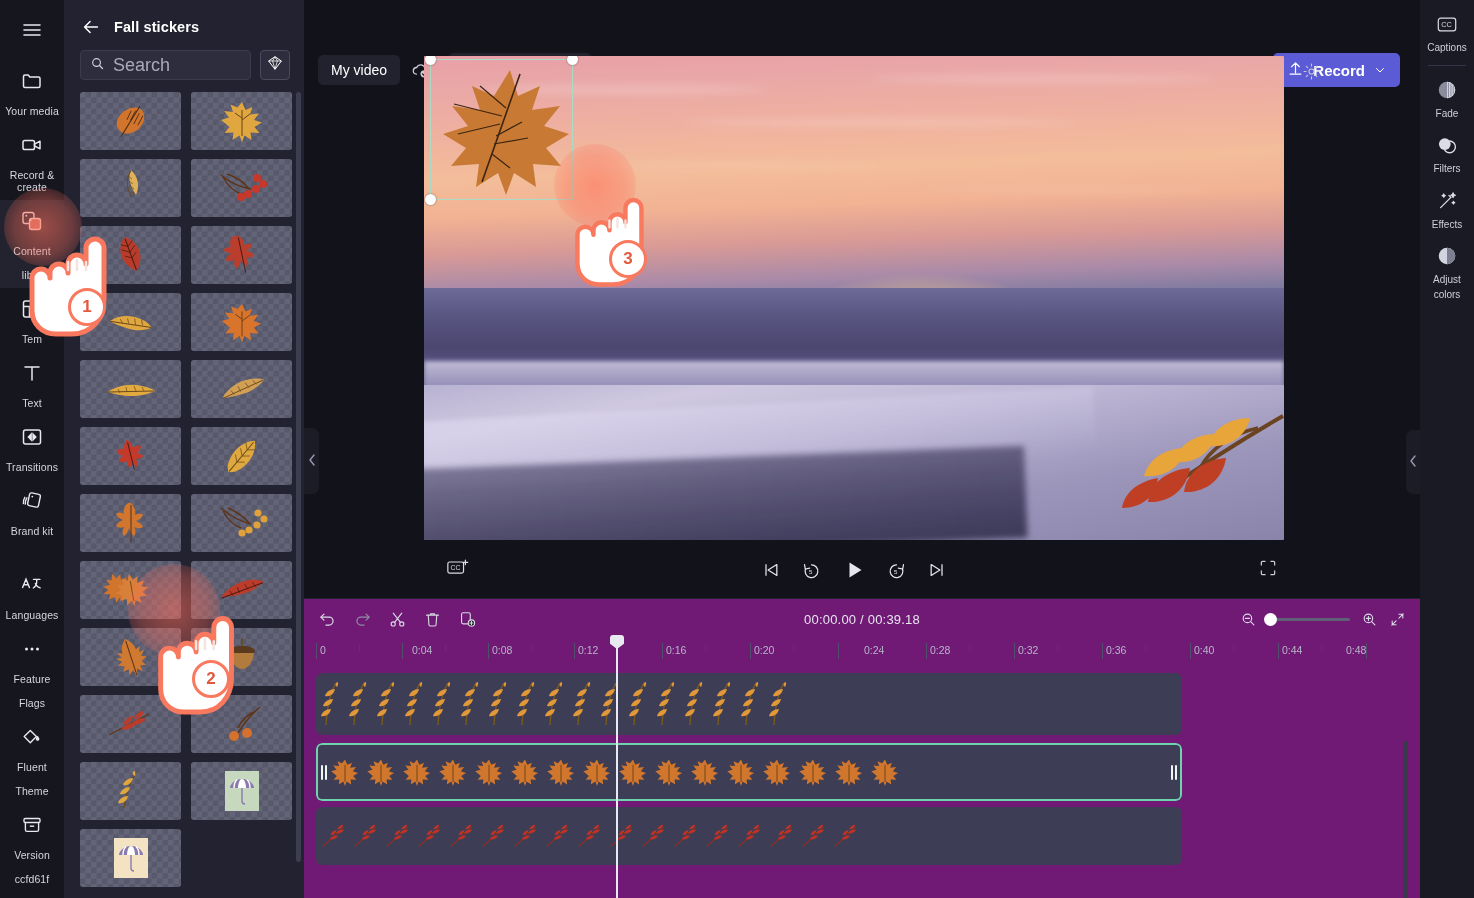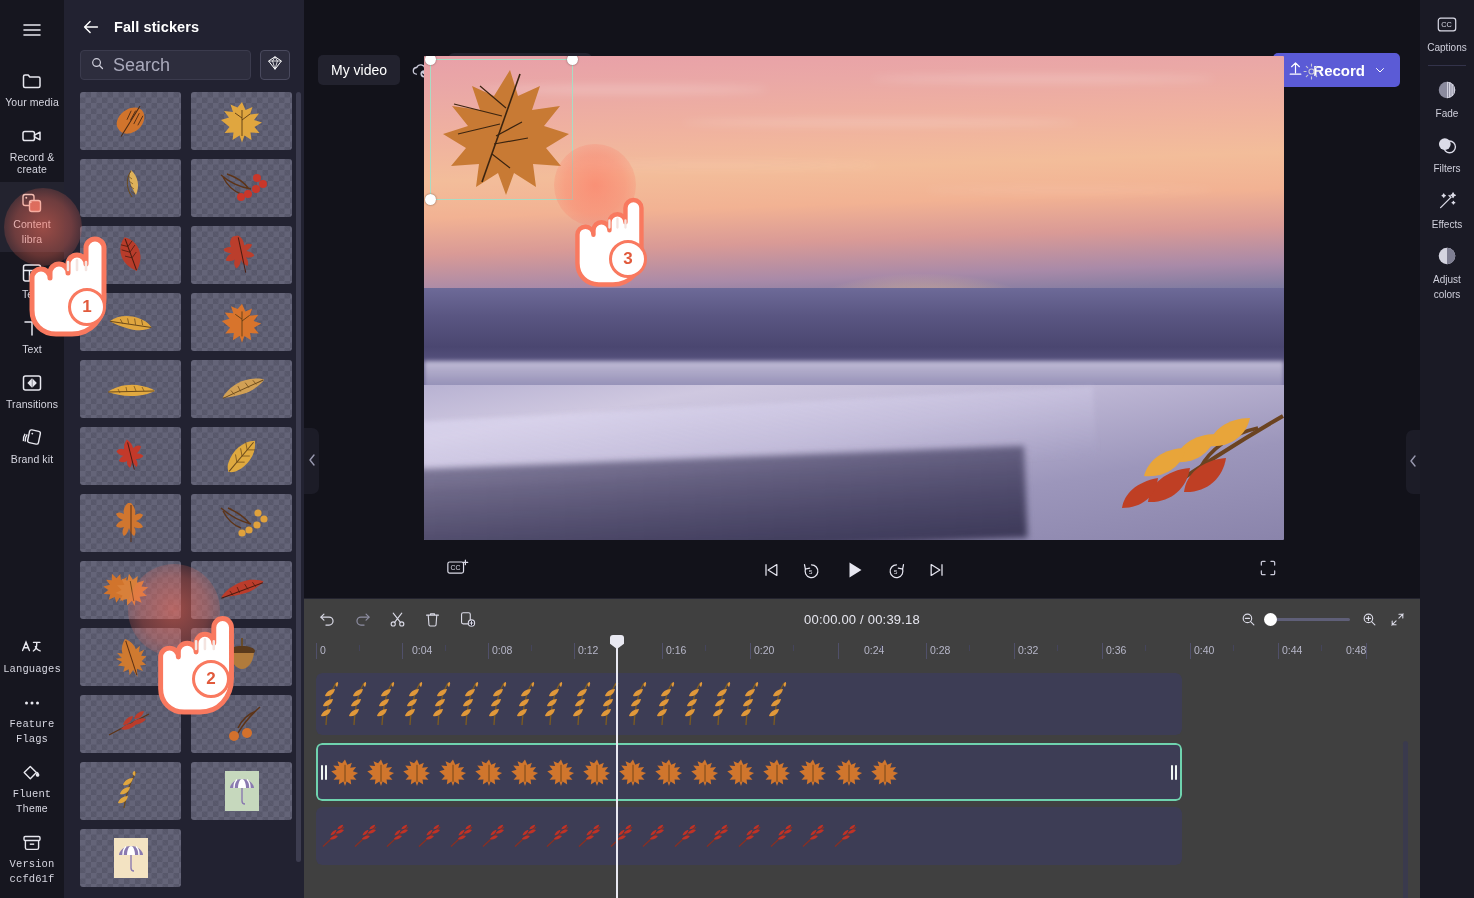--- a/index.html
+++ b/index.html
@@ -19,29 +19,29 @@
     flex: none; position: relative; z-index: 6;
   }
   .rail-burger {
     width: 64px; height: 60px; display: flex; align-items: center; justify-content: center;
     cursor: pointer;
   }
   .rail-items { display: flex; flex-direction: column; align-items: center; width: 64px; }
   .rail-spacer { flex: 1 1 auto; }
   .rail-item {
     width: 64px; padding: 9px 2px 7px; display: flex; flex-direction: column;
-    align-items: center; gap: 3px; cursor: pointer; position: relative;
+    align-items: center; gap: 12px; cursor: pointer; position: relative;
   }
   .rail-item .ico { width: 24px; height: 24px; display: block; }
   .rail-item .lbl {
     font-size: 10.5px; line-height: 12px; text-align: center; color: #d6d6e0;
     letter-spacing: .1px; max-width: 62px;
   }
   .rail-item.active { background: #23232f; }
-  .rail-bottom { width: 64px; padding-bottom: 6px; font-family: Liberation Mono, monospace; }
+  .rail-bottom { width: 64px; padding-bottom: 6px; }
 
   
   .panel {
     width: 240px; height: 898px; background: #222231; flex: none;
     position: relative; overflow: hidden;
   }
   .panel-head { display: flex; align-items: center; gap: 12px; padding: 16px 28px 8px 16px; }
   .panel-back { width: 22px; height: 22px; cursor: pointer; flex: none; }
   .panel-title { font-size: 14.5px; font-weight: bold; color: #fff; letter-spacing: .1px; }
   .search-row { display: flex; gap: 9px; padding: 4px 14px 10px 16px; align-items: center; }
@@ -166,21 +166,21 @@
   }
   .pc { cursor: pointer; display: flex; align-items: center; justify-content: center; }
   .cc-btn { position: absolute; left: 22px; cursor: pointer; }
   .fs-btn { position: absolute; right: 6px; cursor: pointer; }
 
   .settings-ico { position: absolute; left: 998px; top: 62px; cursor: pointer; }
 
   
   .timeline {
     position: absolute; left: 0; right: 0; top: 598px; bottom: 0;
-    background: #404040; border-top: 1px solid #24242f;
+    background: #701a75; border-top: 1px solid #24242f;
   }
   .tl-toolbar { height: 40px; display: flex; align-items: center; padding: 0 14px; position: relative; }
   .tl-left { display: flex; align-items: center; gap: 16px; }
   .tl-ico { cursor: pointer; display: flex; align-items: center; }
   .tl-time {
     position: absolute; left: 50%; transform: translateX(-50%);
     font-size: 13px; color: #e6e6ef; letter-spacing: .2px;
   }
   .tl-right { margin-left: auto; display: flex; align-items: center; gap: 11px; }
   .zoom-track {

